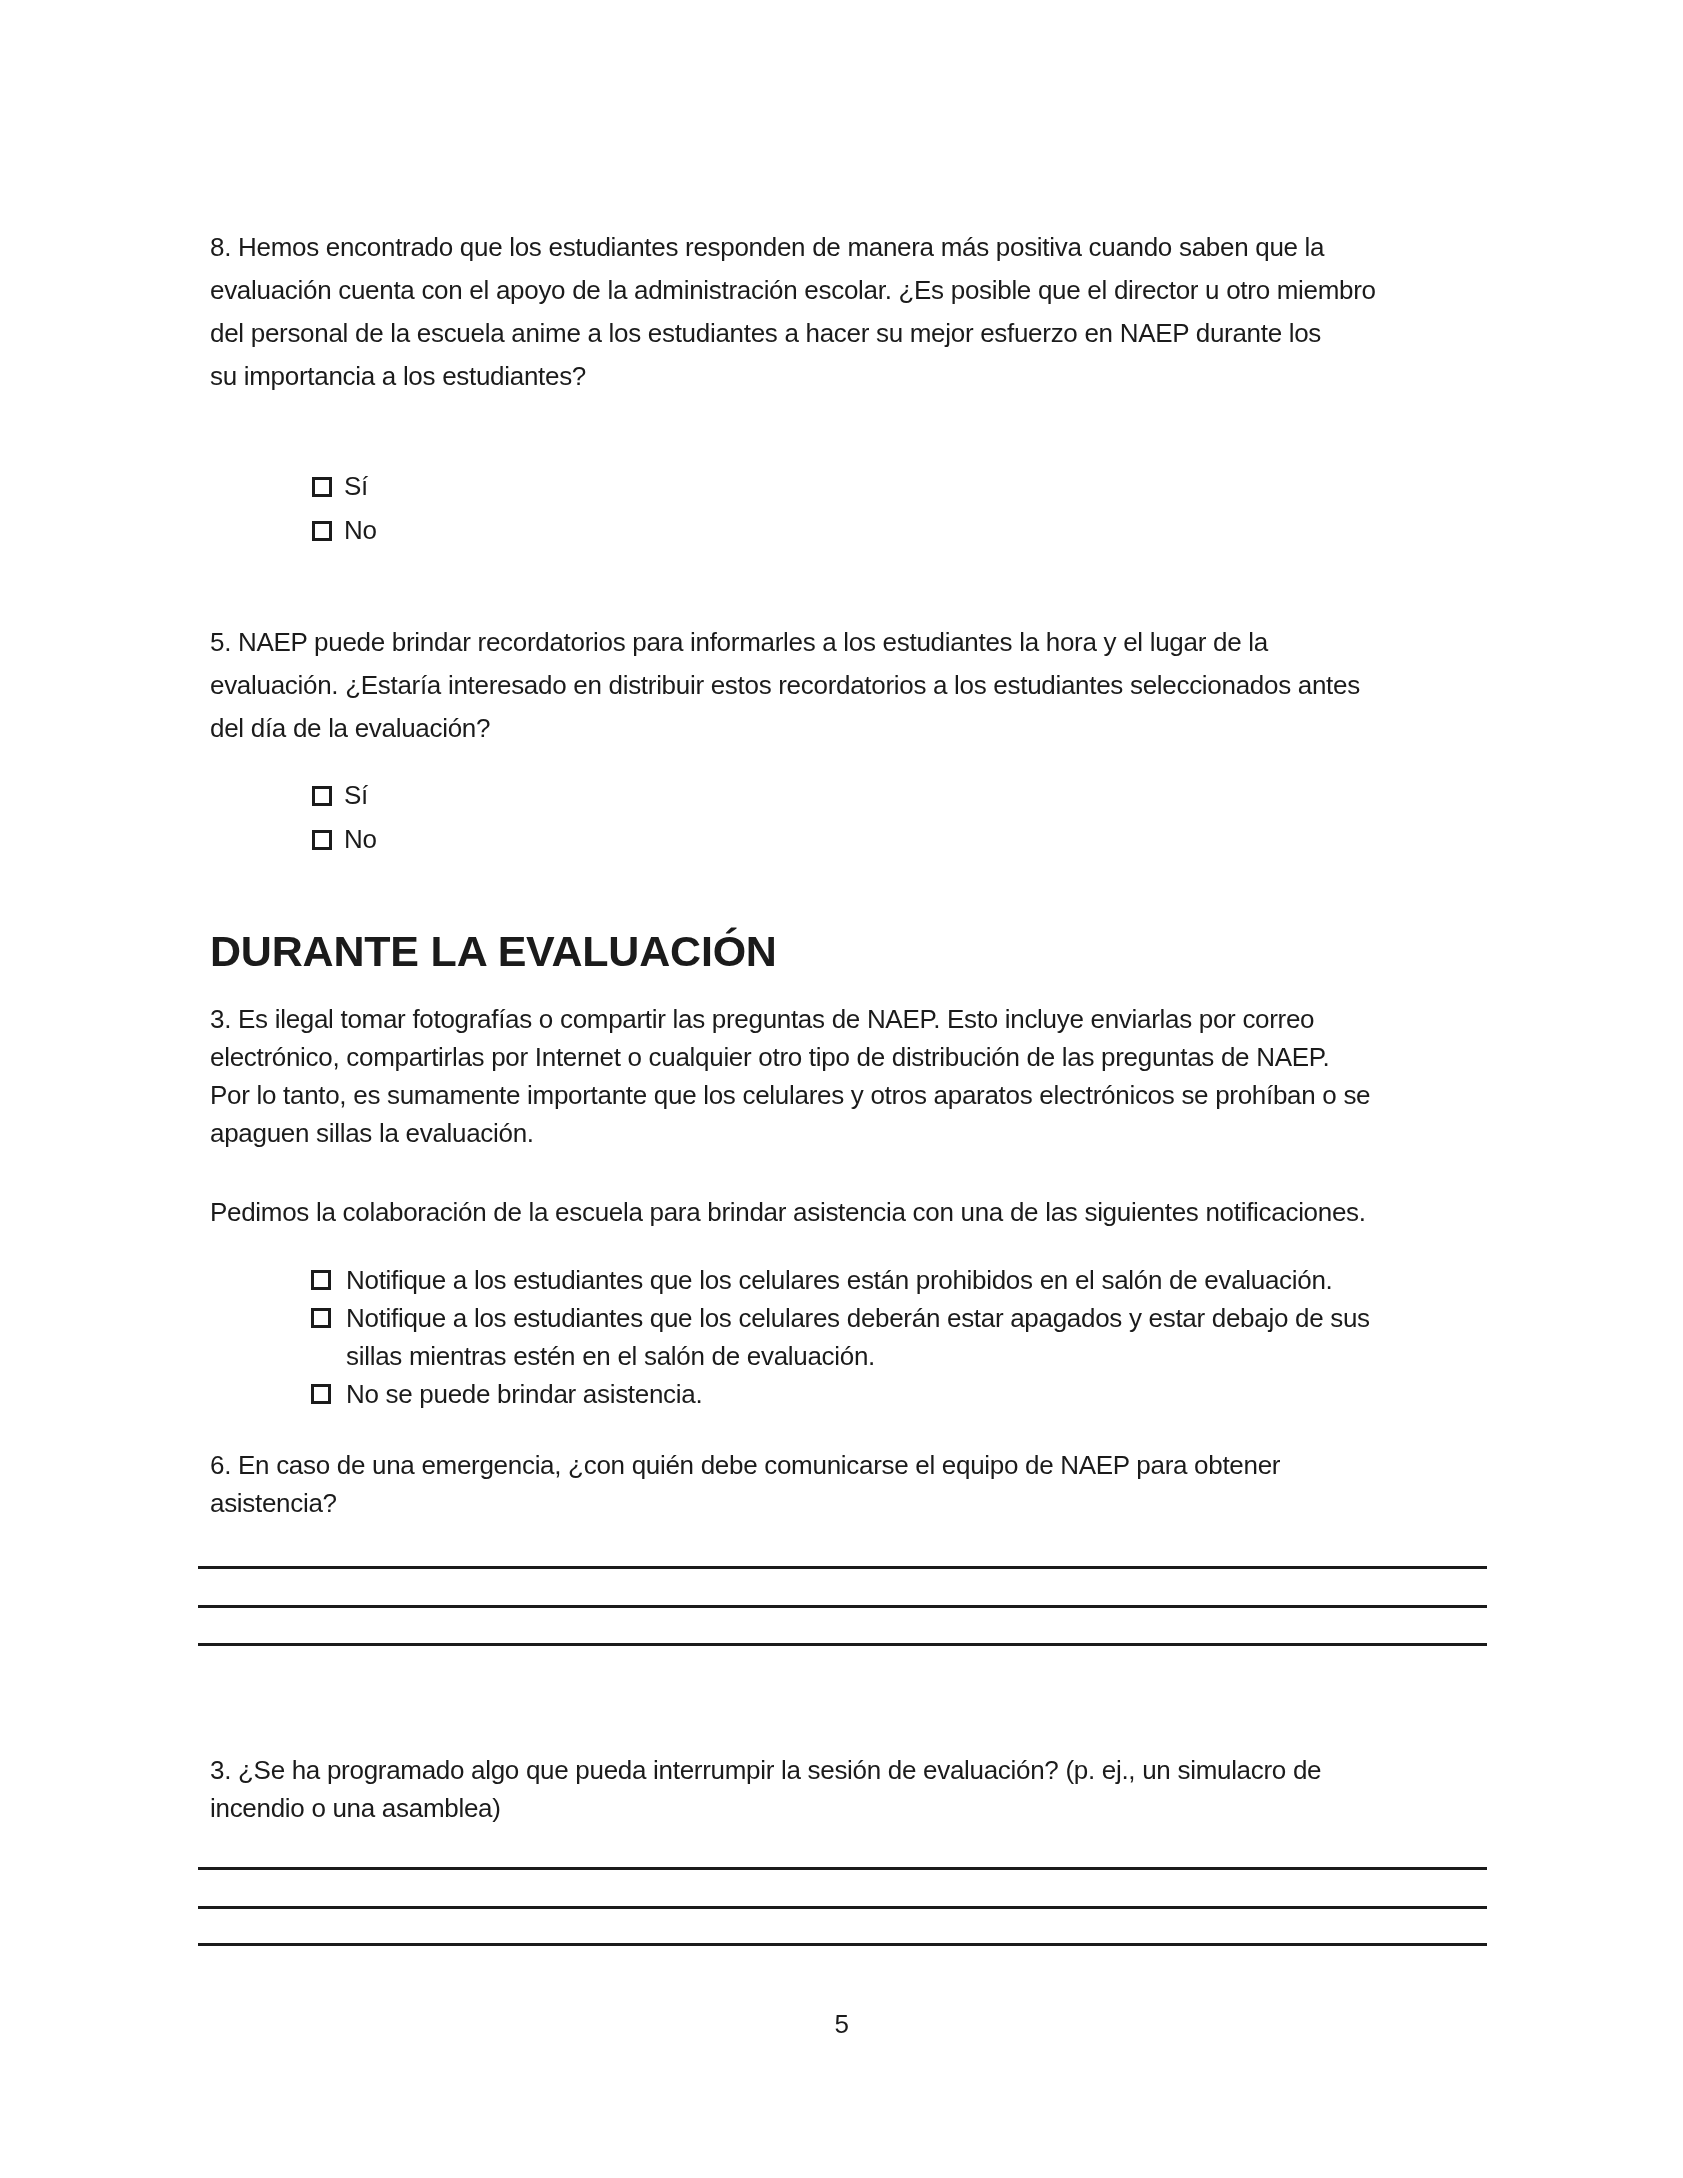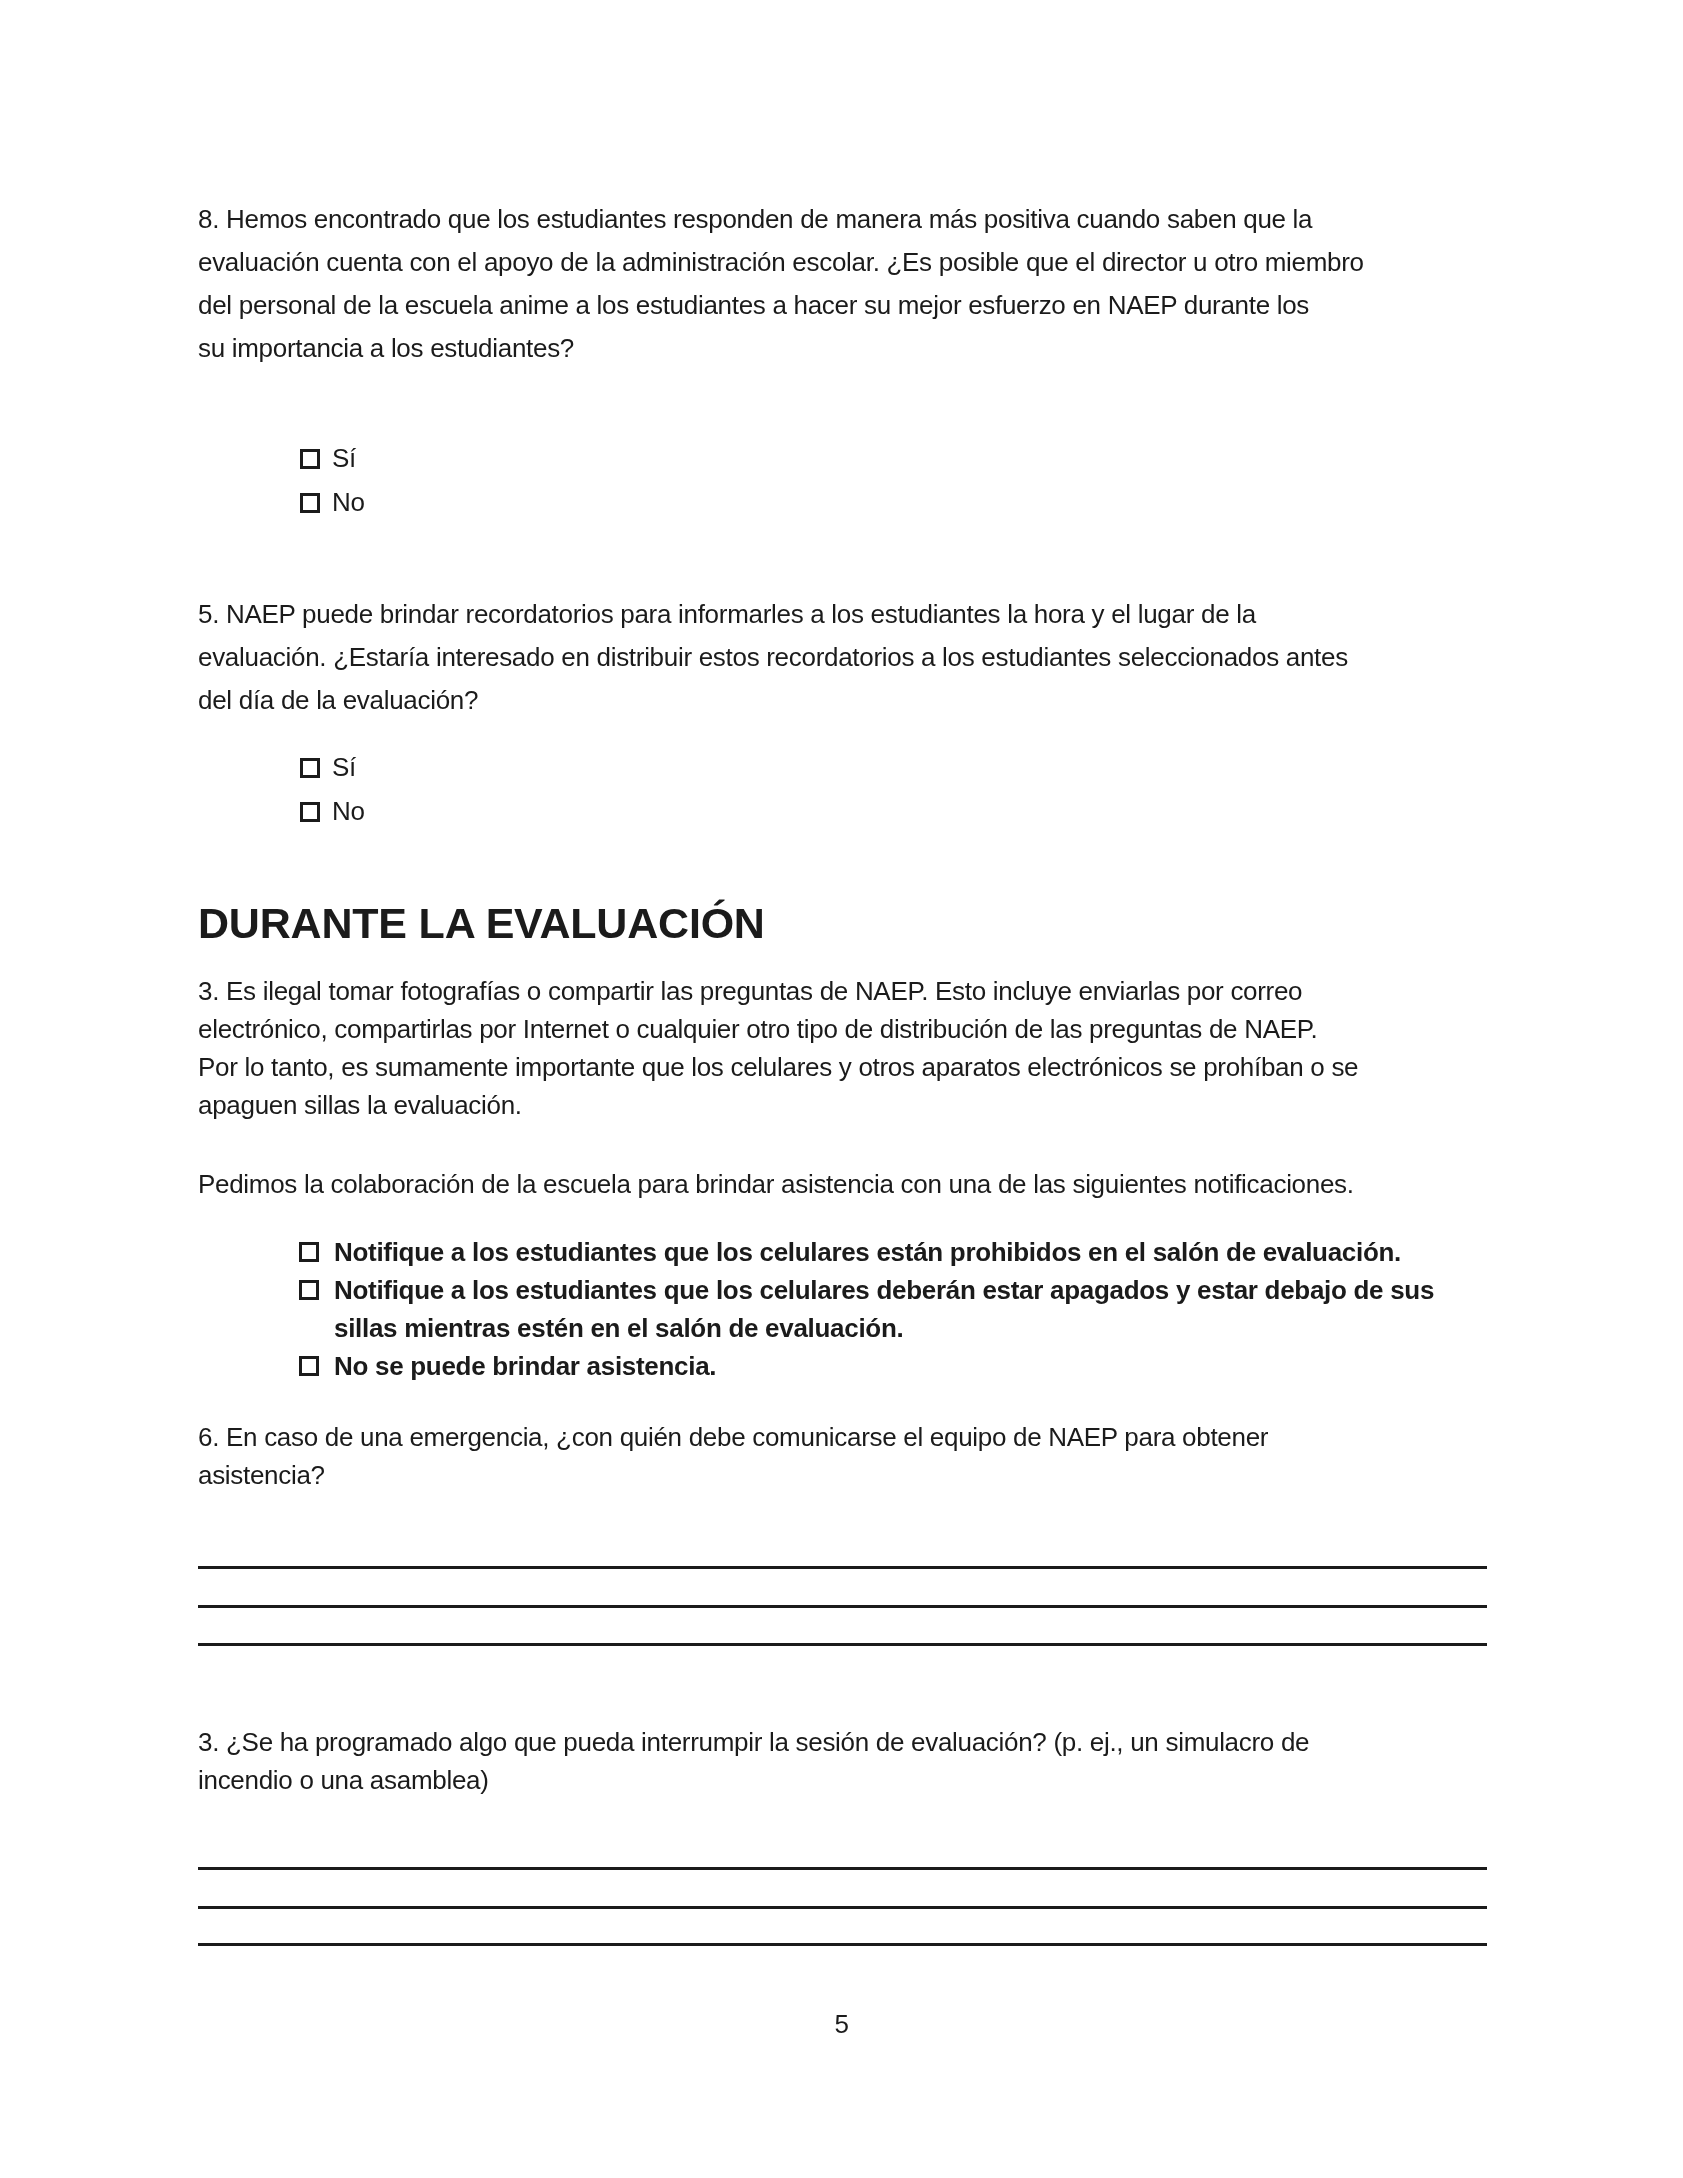--- a/index.html
+++ b/index.html
@@ -6,35 +6,35 @@
   .page{
     position:relative;
     width:1683px;height:2178px;
     background:#ffffff;
     color:#1b1b1b;
     font-family:"Liberation Sans", sans-serif;
     font-size:26px;
     letter-spacing:-0.3px;
     overflow:hidden;
   }
-  .abs{position:absolute;left:198px;width:1297px;}
+  .abs{position:absolute;left:210px;width:1297px;margin-top:28px;}
   .para-150 .line{line-height:43px;white-space:nowrap;}
   .para-100 .line{line-height:38px;white-space:nowrap;}
   .options{padding-left:102px;}
   .option-row{line-height:44px;white-space:nowrap;}
   .checkbox{
     display:inline-block;
     width:14px;height:14px;
     border:3px solid #1b1b1b;
     vertical-align:-2px;
     margin-right:12px;
     background:#ffffff;
   }
   .heading{font-weight:bold;font-size:43px;letter-spacing:-0.2px;line-height:44px;white-space:nowrap;}
-  .notif-list .item{position:relative;padding-left:136px;font-weight:bold;}
+  .notif-list .item{position:relative;padding-left:136px;}
   .notif-list .line{line-height:38px;white-space:nowrap;}
   .notif-list .checkbox{position:absolute;left:101px;top:9px;margin-right:0;}
   .answer-line{
     position:absolute;left:198px;width:1289px;height:0;
     border-top:3px solid #1b1b1b;
   }
   .page-number{position:absolute;left:0;width:1683px;text-align:center;line-height:38px;}
 </style>
 </head>
 <body>

